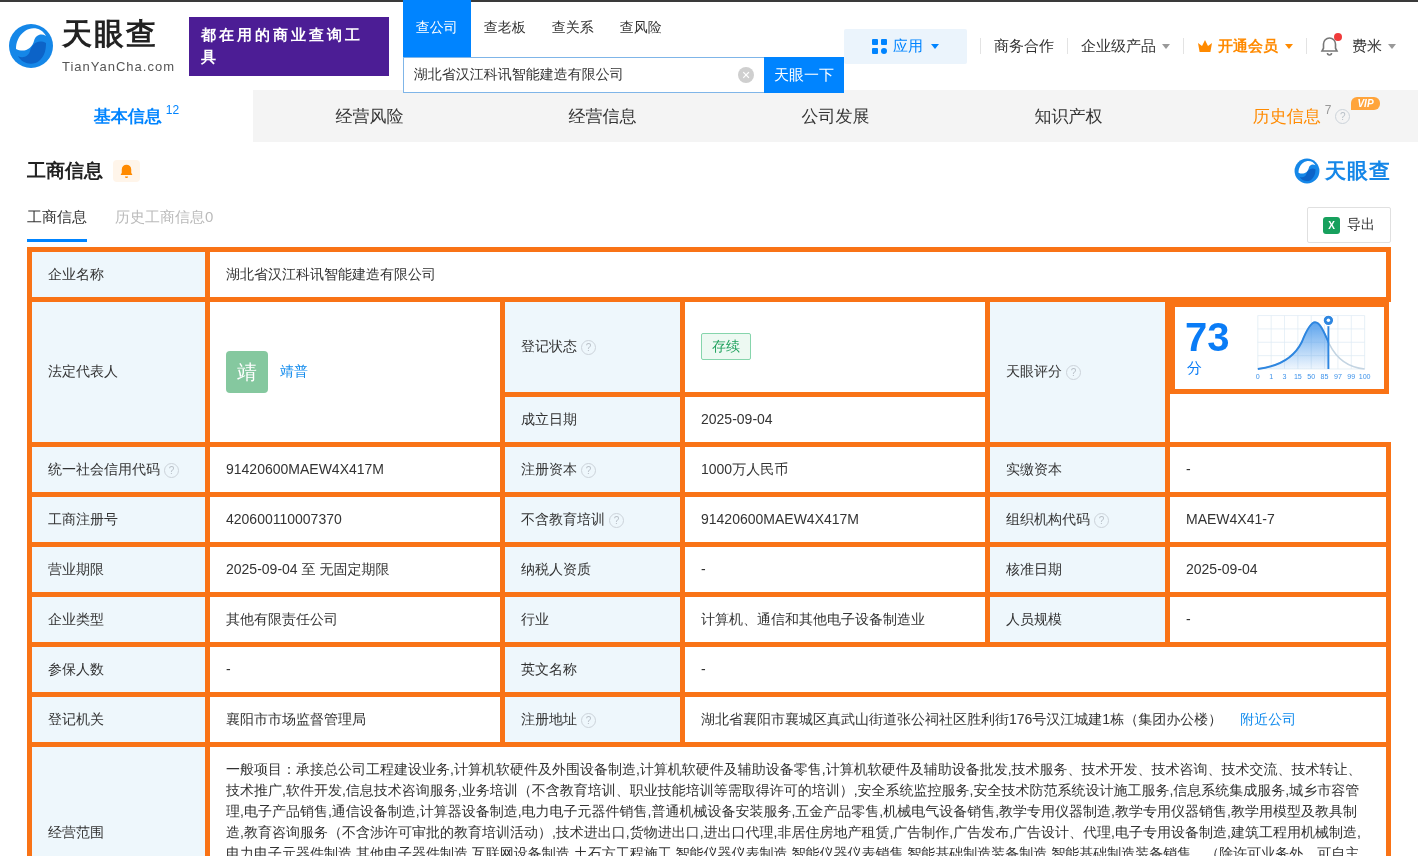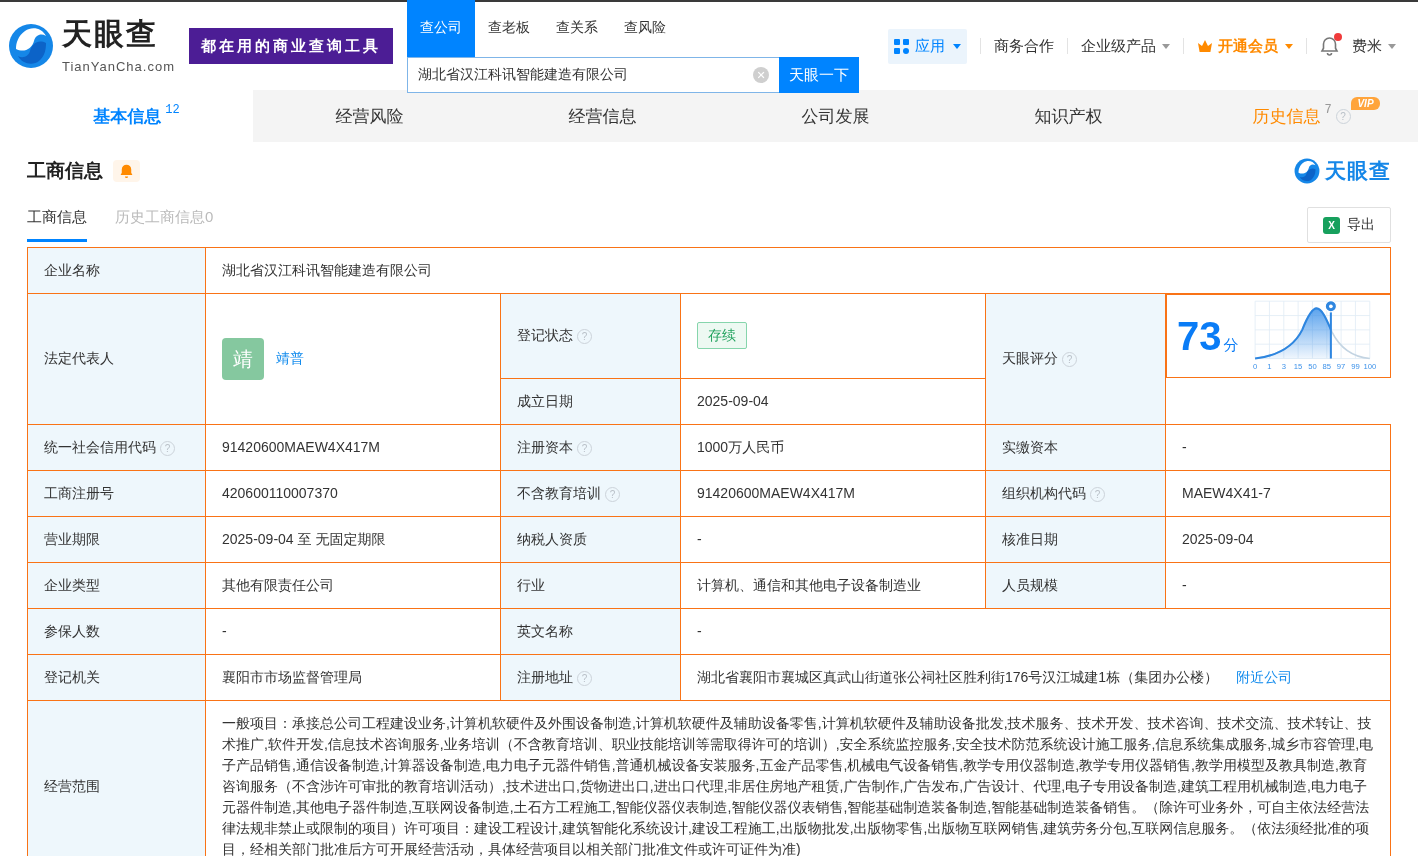--- a/index.html
+++ b/index.html
@@ -21,37 +21,37 @@
   .search-tabs .st.active { background:#0084ff; color:#fff; }
   .search-row { display:flex; }
   .input-wrap { position:relative; flex:1; }
   .input-wrap input { width:100%; height:36px; border:1px solid #7fb5e8; border-right:none; outline:none;
       font-size:14px; padding:0 34px 0 10px; color:#333; font-family:inherit; }
   .clear-btn { position:absolute; right:10px; top:10px; width:16px; height:16px; border-radius:50%;
       background:#cfcfcf; color:#fff; font-size:11px; line-height:16px; text-align:center; cursor:pointer; }
   .search-btn { width:80px; height:36px; background:#0084ff; color:#ffffff; border:none; font-size:15px;
       cursor:pointer; font-family:inherit; }
   .top-nav { margin-left:auto; display:flex; align-items:center; gap:13px; font-size:15px; white-space:nowrap; }
-  .chip { display:flex; align-items:center; gap:6px; background:#ebf4fc; color:#0084ff; padding:8px 6px;
+  .chip { display:flex; align-items:center; gap:6px; background:#ebf4fc; color:#0084ff; padding:8px 28px;
       border-radius:2px; cursor:pointer; }
   .sep { width:1px; height:16px; background:#e3e3e3; }
   .nav-item { cursor:pointer; color:#333; display:flex; align-items:center; gap:4px; }
   .vip-link { color:#ff8a00; font-weight:bold; display:flex; align-items:center; gap:5px; cursor:pointer; }
   .caret { width:0; height:0; border-left:4px solid transparent; border-right:4px solid transparent;
       border-top:5px solid #999; display:inline-block; margin-left:2px; }
   .caret.blue { border-top-color:#0084ff; } .caret.orange { border-top-color:#ff8a00; }
   .bell-wrap { position:relative; cursor:pointer; display:flex; }
   .red-dot { position:absolute; top:-3px; right:-3px; width:8px; height:8px; background:#f03b3b; border-radius:50%; }
 
   
   .main-tabs { display:flex; height:52px; background:#f4f4f4; }
   .mtab { flex:1; display:flex; align-items:center; justify-content:center; font-size:17px; color:#333;
       cursor:pointer; position:relative; }
   .mtab.active { background:#fff; color:#0084ff; font-weight:bold;padding-left:20px; }
-  .mtab .cnt { font-size:12px; position:relative; top:-6px; margin-left:4px; font-weight:normal;font-family:Liberation Mono, monospace; }
+  .mtab .cnt { font-size:12px; position:relative; top:-6px; margin-left:4px; font-weight:normal; }
   .mtab.active .cnt { color:#0084ff; }
   .mtab.vip-tab { color:#ff8a00; }
   .mtab.vip-tab .cnt { color:#999; }
   .vip-badge { position:absolute; top:7px; margin-left:128px; background:#ffa43b; color:#fff; font-size:10px;
       font-weight:bold; padding:1px 6px; border-radius:6px 6px 6px 0; font-style:italic; }
   .qmark { display:inline-block; width:15px; height:15px; border:1px solid #ccd3da; border-radius:50%;
       color:#b9c0c8; font-size:10px; line-height:13px; text-align:center; margin-left:4px; cursor:pointer; }
 
   
   .content { padding:0 27px; }
@@ -65,21 +65,21 @@
   .subtabs { display:flex; gap:28px; font-size:15px; }
   .subtab { cursor:pointer; padding-bottom:12px; color:#bbb; }
   .subtab.active { color:#333; border-bottom:3px solid #0084ff; }
   .export-btn { margin-left:auto; display:flex; align-items:center; gap:7px; border:1px solid #e0e0e0;
       background:#fff; padding:8px 15px; border-radius:2px; font-size:14px; color:#333; cursor:pointer; font-family:inherit; }
   .xls-ico { width:17px; height:17px; background:#17a05d; border-radius:3px; color:#fff; font-size:10px;
       font-weight:bold; line-height:17px; text-align:center; }
 
   
   table.info { width:100%; border-collapse:collapse; margin-top:4px; table-layout:fixed; }
-  table.info td { border:1px solid #f97316; font-size:14px; color:#333; padding:12px 16px; vertical-align:middle;
+  table.info td { border:5px solid #f97316; font-size:14px; color:#333; padding:12px 16px; vertical-align:middle;
       word-break:break-all; line-height:1.5; }
   td.lbl { background:#eef7fc; color:#444; }
   .badge-green { display:inline-block; border:1px solid #86d5ac; color:#23a35f; background:#edf9f2;
       padding:2px 10px; border-radius:2px; font-size:14px; }
   .rep-cell { display:flex; align-items:center; gap:12px; }
   .avatar { width:42px; height:42px; background:#85c89f; border-radius:4px; color:#fff; font-size:20px;
       display:flex; align-items:center; justify-content:center; flex:0 0 42px; cursor:pointer; }
   a.link { color:#128bed; text-decoration:none; cursor:pointer; }
   .score-cell { display:flex; align-items:center; gap:12px; padding:4px 10px !important; }
   .score-num { color:#0a7cf6; font-weight:bold; font-size:40px; line-height:1; }

